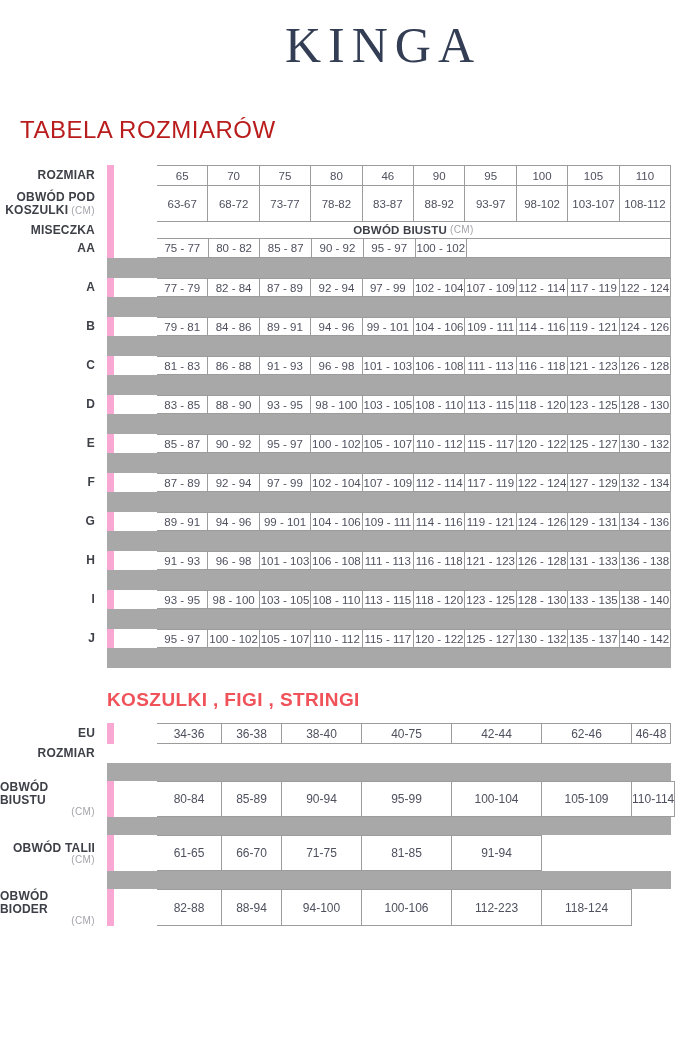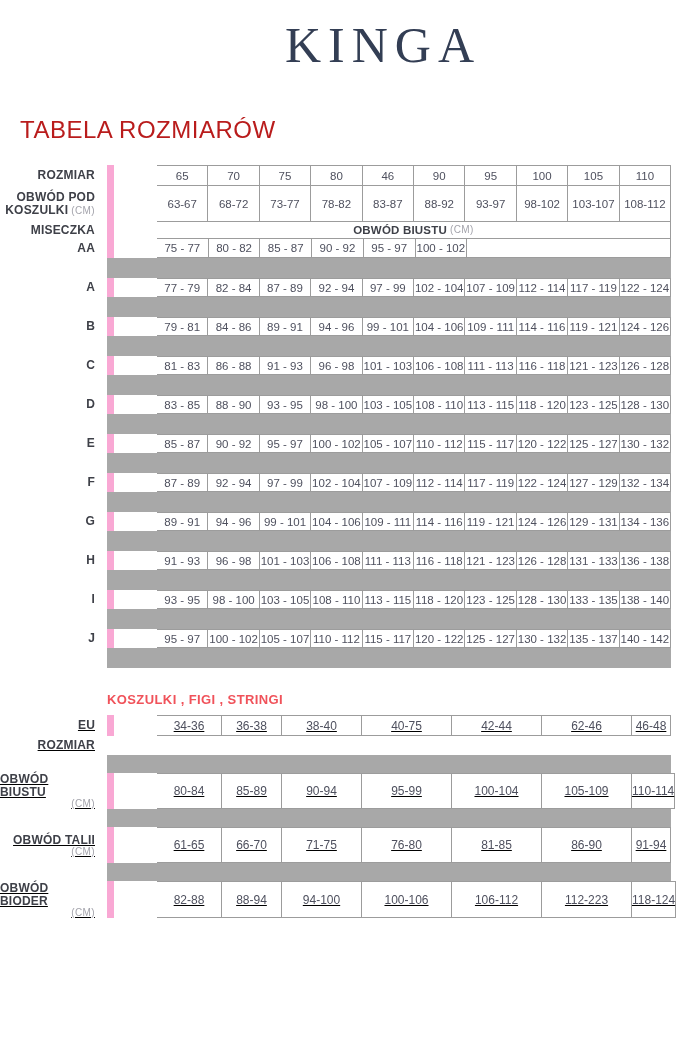--- a/index.html
+++ b/index.html
@@ -35,24 +35,24 @@
   }
   .aa-cells::after { content:""; flex:4; box-sizing:border-box; border:1px solid #9c9c9c; border-left:none; background:#fff; }
 
   .band { margin-left:107px; width:564px; height:20px; background:#a8a8a8; }
   .band2 { height:18px; }
 
   .unit { font-size:10px; color:#a3a3ab; font-weight:normal; letter-spacing:0.4px; margin-left:3px; line-height:10px; }
   .mhdr { font-weight:bold; font-size:11.5px; color:#3e4048; letter-spacing:0.2px; }
 
   .red-title {
-    margin:25px 0 0 107px; font-size:13px; line-height:14px;
+    margin:25px 0 0 107px; font-size:19px; line-height:14px;
     font-weight:bold; color:#f0525a; letter-spacing:0.4px;
   }
-  .tbl2 { margin-top:8px;text-decoration:underline; }
+  .tbl2 { margin-top:16px; }
   .c7 .cell { font-size:12px; }
   .c7 .cell:nth-of-type(1){flex:0 0 65px}
   .c7 .cell:nth-of-type(2){flex:0 0 60px}
   .c7 .cell:nth-of-type(3){flex:0 0 80px}
   .c7 .cell:nth-of-type(4){flex:0 0 90px}
   .c7 .cell:nth-of-type(5){flex:0 0 90px}
   .c7 .cell:nth-of-type(6){flex:0 0 90px}
   .c7 .cell:nth-of-type(7){flex:1}
 </style>
 </head>
@@ -354,39 +354,36 @@
     <div class="trow h36">
       <div class="rlabel">
         <span>OBWÓD TALII</span>
         <span class="unit">(CM)</span>
       </div>
       <div class="cells c7">
 
       <div class="cell">61-65</div>
           <div class="cell">66-70</div>
           <div class="cell">71-75</div>
-          <div class="cell">76-80</div>
           <div class="cell">81-85</div>
-          <div class="cell">86-90</div>
           <div class="cell">91-94</div>
         </div>
     </div>
 
     <div class="band band2"></div>
     <div class="trow h37b">
       <div class="rlabel">
         <span>OBWÓD BIODER</span>
         <span class="unit">(CM)</span>
       </div>
       <div class="cells c7">
 
       <div class="cell">82-88</div>
           <div class="cell">88-94</div>
           <div class="cell">94-100</div>
           <div class="cell">100-106</div>
-          <div class="cell">106-112</div>
           <div class="cell">112-223</div>
           <div class="cell">118-124</div>
         </div>
     </div>
 
   </div>
 </div>
 
 </body></html>

